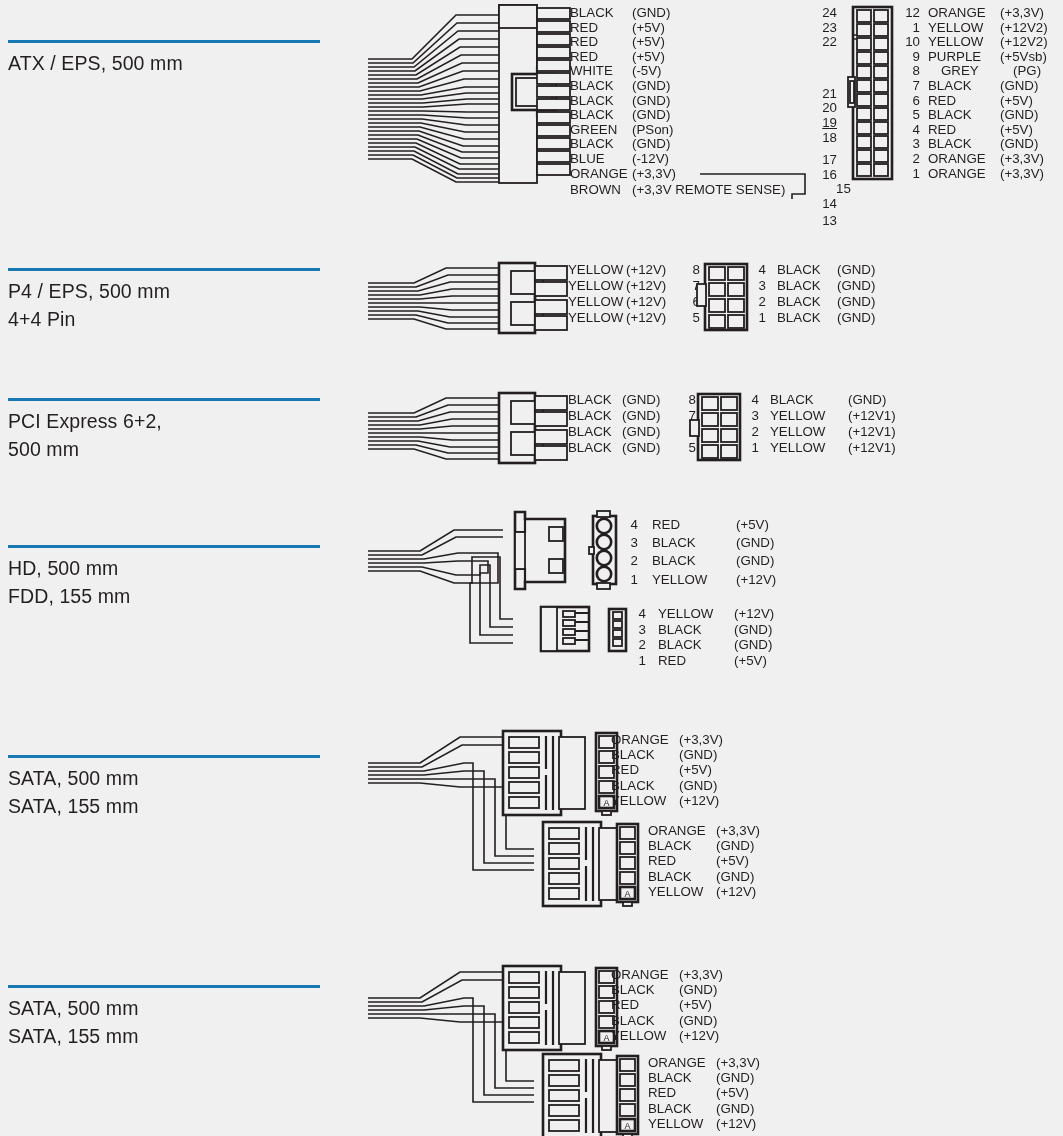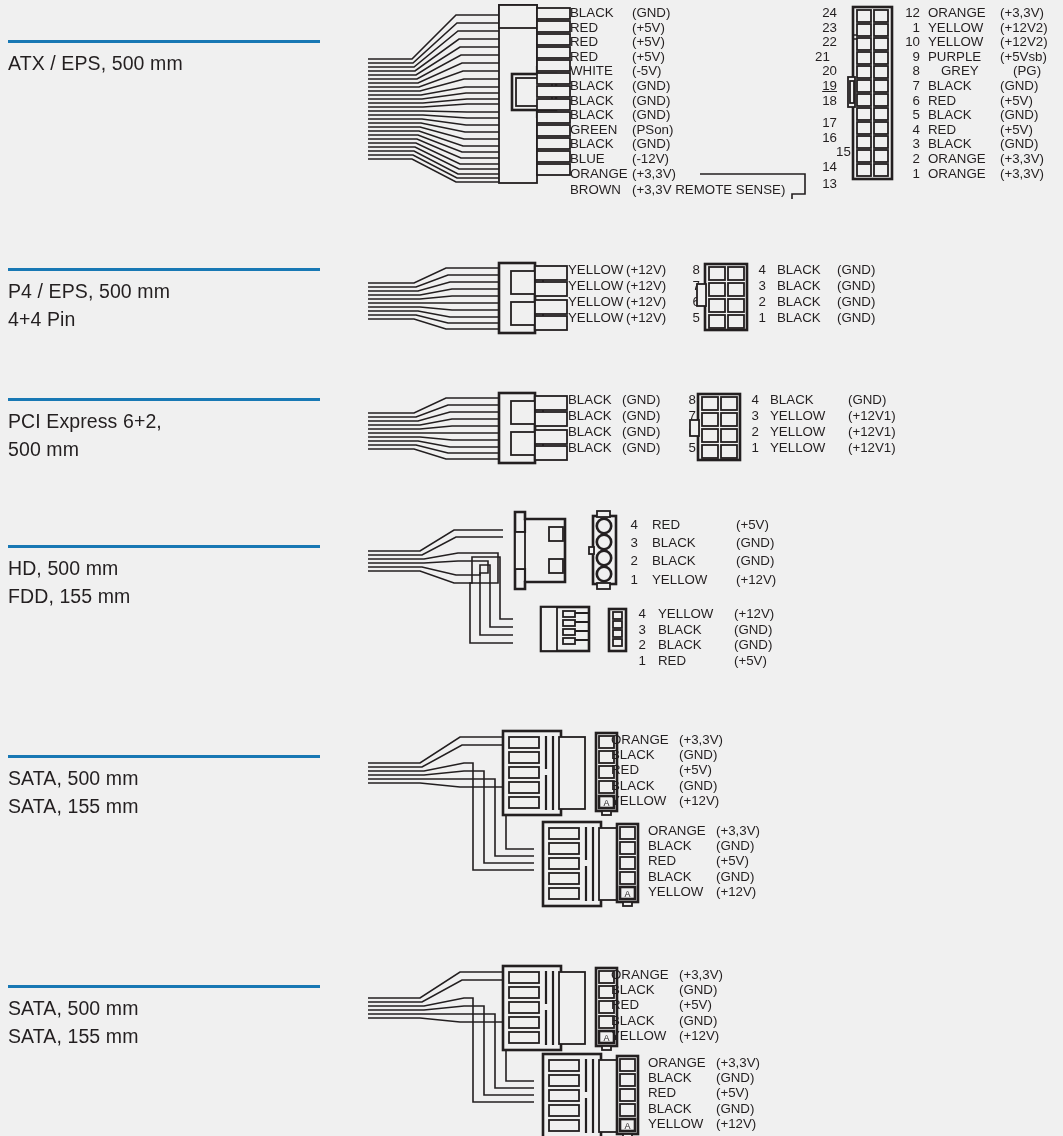--- a/index.html
+++ b/index.html
@@ -170,21 +170,21 @@
     <svg width="112" height="34" viewBox="0 0 112 34">
       <path class="ln" d="M0,4 H105 V24 H98"></path>
       <path class="ln" d="M98,24 H92 V29"></path>
     </svg>
   </div>
 
   <div class="pintbl" style="left:815px;top:6px;width:22px;">
     <div class="row num" style="display:block;text-align:right;">24</div>
     <div class="row num" style="display:block;text-align:right;">23</div>
     <div class="row num" style="display:block;text-align:right;">22</div>
-    <div class="row num" style="display:block;text-align:left;">21</div>
+    <div class="row num" style="display:block;text-align:right;margin-top:37px;">21</div>
     <div class="row num" style="display:block;text-align:right;">20</div>
     <div class="row num" style="display:block;text-align:right;text-decoration:underline;">19</div>
     <div class="row num" style="display:block;text-align:right;">18</div>
     <div class="row num" style="display:block;text-align:right;margin-top:8px;">17</div>
     <div class="row num" style="display:block;text-align:right;">16</div>
     <div class="row num" style="display:block;text-align:right;margin-left:21px;">15</div>
     <div class="row num" style="display:block;text-align:right;">14</div>
     <div class="row num" style="display:block;text-align:right;margin-top:2px;">13</div>
   </div>
 

